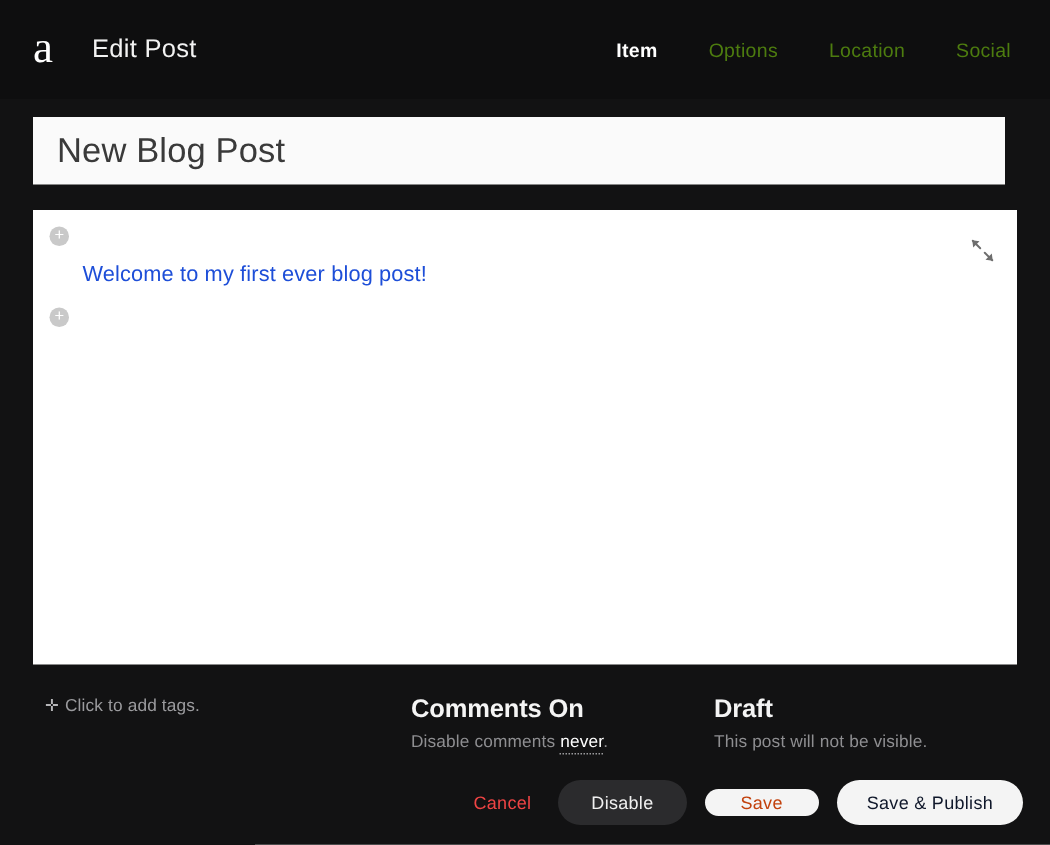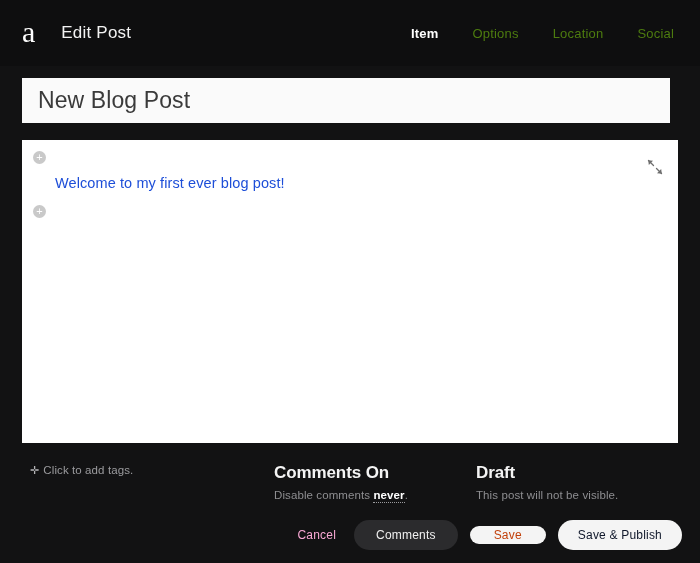--- a/index.html
+++ b/index.html
@@ -186,21 +186,21 @@
     white-space: nowrap;
   }
   .meta-sub {
     font-size: 11.5px;
     color: #8e8e91;
     white-space: nowrap;
     letter-spacing: 0.1px;
   }
   .meta-strong {
     color: #ffffff;
-    font-weight: 700;
+    font-weight: 400;
     border-bottom: 1px dotted #9a9a9d;
     padding-bottom: 1px;
     cursor: pointer;
   }
 
   
   .actions {
     position: absolute;
     right: 18px;
     top: 520px;
@@ -213,21 +213,21 @@
     border: none;
     border-radius: 15px;
     padding: 8px 18px;
     cursor: pointer;
     font-family: "Liberation Sans", sans-serif;
     letter-spacing: 0.2px;
     white-space: nowrap;
   }
   .btn-cancel {
     background: transparent;
-    color: #f9a8d4;
+    color: #ef4444;
     padding: 8px 6px;
   }
   .btn-discard {
     background: #2b2b2d;
     color: #f0f0f0;
     padding: 8px 22px;
   }
   .btn-save {
     background: #f4f4f4;
     color: #c2410c;
@@ -294,18 +294,18 @@
 
     <div class="meta-col status">
       <div class="meta-head">Draft</div>
       <div class="meta-sub">This post will not be visible.</div>
     </div>
 
   </div>
 
   <div class="actions">
     <button class="btn btn-cancel">Cancel</button>
-    <button class="btn btn-discard">Comments</button>
+    <button class="btn btn-discard">Disable</button>
     <button class="btn btn-save">Save</button>
     <button class="btn btn-publish">Save &amp; Publish</button>
   </div>
 
 </div>
 
 </body></html>

